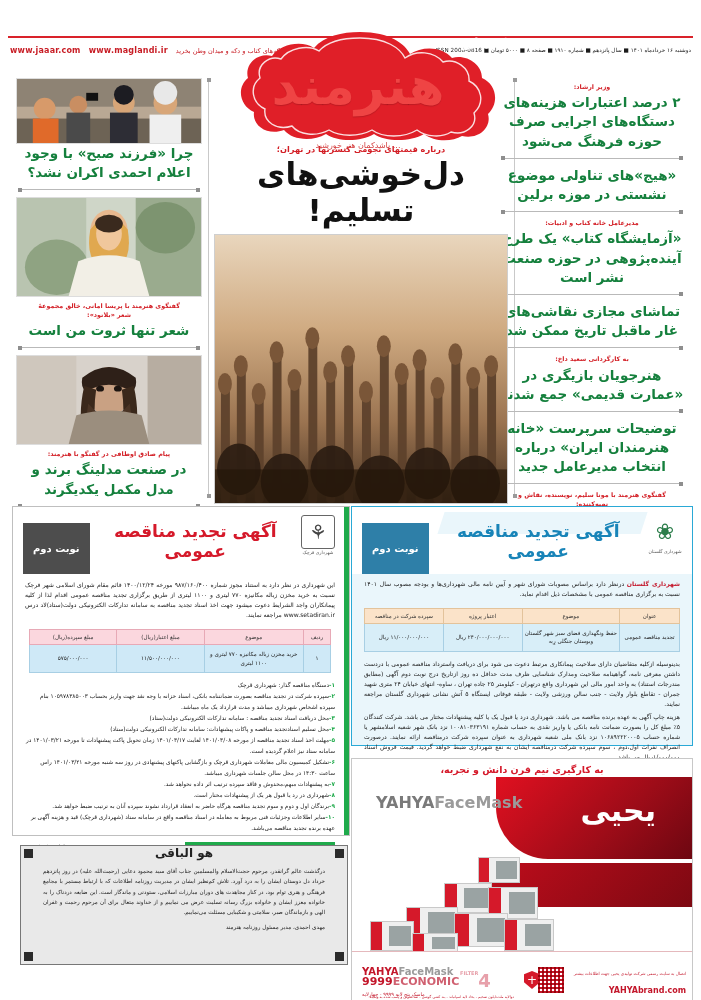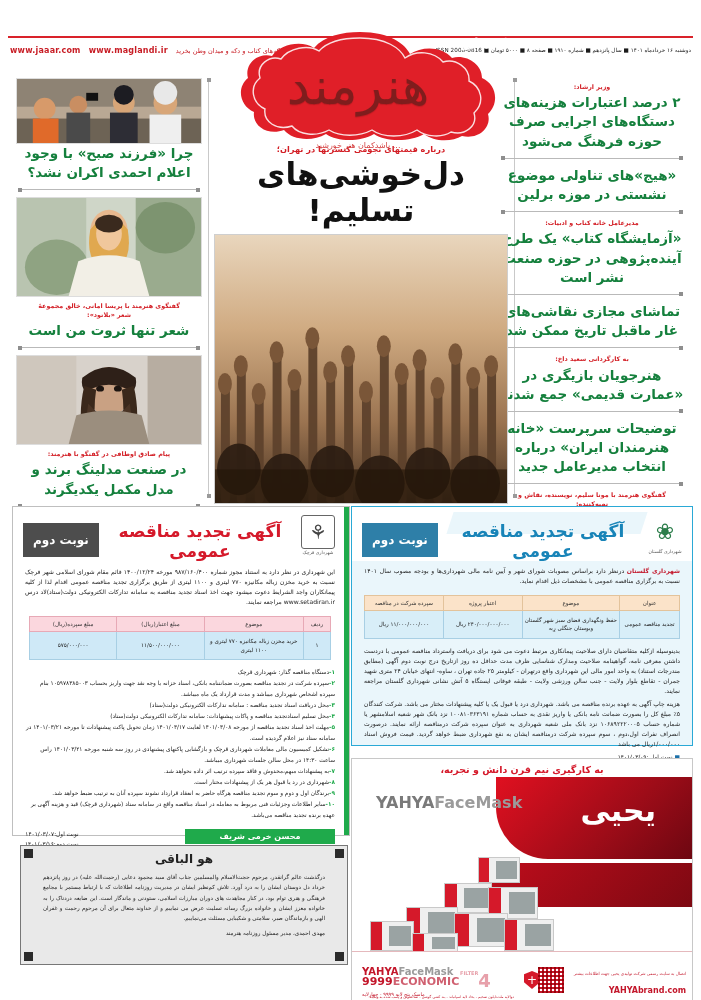--- a/index.html
+++ b/index.html
@@ -35,21 +35,21 @@
   
   .masthead {
     position: absolute; left: 198px; top: 30px; width: 320px; height: 118px;
     z-index: 6; pointer-events: none;
   }
   .logo-blob {
     position: absolute; left: 12px; top: 0; width: 300px; height: 112px;
   }
   .logo-word {
     position: absolute; left: 0; right: 0; top: 26px;
-    text-align: center; color: #7f1d1d; font-size: 52px; font-weight: normal;
+    text-align: center; color: #ef4444; font-size: 52px; font-weight: bold;
     text-shadow: 0 1px 1px rgba(0,0,0,.15); letter-spacing: -2px;
   }
   .rooznameh {
     position: absolute; right: 10px; top: 4px;
     color: #ffffff; font-size: 13px; font-weight: bold;
     transform: rotate(-12deg);
   }
   .logo-sub {
     position: absolute; left: 0; right: 0; bottom: -2px; text-align: center;
     color: #d43f3f; font-size: 8px;
@@ -130,21 +130,21 @@
   }
 
   .ad-title-red {
     color: #d5192a; font-size: 17px; font-weight: bold; text-align: center;
   }
   .ad-title-blue {
     color: #1884b8; font-size: 17px; font-weight: bold; text-align: center;
   }
   .notice-badge {
     display: inline-block; background: #4d4d4d; color: #fff;
-    font-size: 12px; font-weight: bold; padding: 10px 10px;
+    font-size: 10px; font-weight: bold; padding: 20px 10px;
   }
   .notice-badge.blue { background: #2e7fa8; }
   .logo-circle {
     width: 34px; height: 34px; border: 1px solid #666; border-radius: 3px;
     display: flex; align-items: center; justify-content: center;
     font-size: 20px; color: #444; background: #fff;
   }
   .org-cap { font-size: 4.6px; color: #555; text-align: center; margin-top: 1px; }
 
   .body-fa {
@@ -190,21 +190,20 @@
   }
   .obit .corner {
     position: absolute; width: 9px; height: 9px; background: #2b2b2b;
   }
   .obit .c1 { left: 3px; top: 3px; }
   .obit .c2 { right: 3px; top: 3px; }
   .obit .c3 { left: 3px; bottom: 3px; }
   .obit .c4 { right: 3px; bottom: 3px; }
   .obit-title {
     text-align: center; font-size: 12px; color: #222; font-weight: bold;
-    padding-top: 6px;
   }
   .obit-body {
     font-size: 5.6px; line-height: 1.85; color: #222; text-align: justify;
     direction: rtl; padding: 6px 22px 0;
   }
   .obit-sign {
     font-size: 5.6px; color: #222; direction: rtl; padding: 6px 22px 0;
   }
 
   

